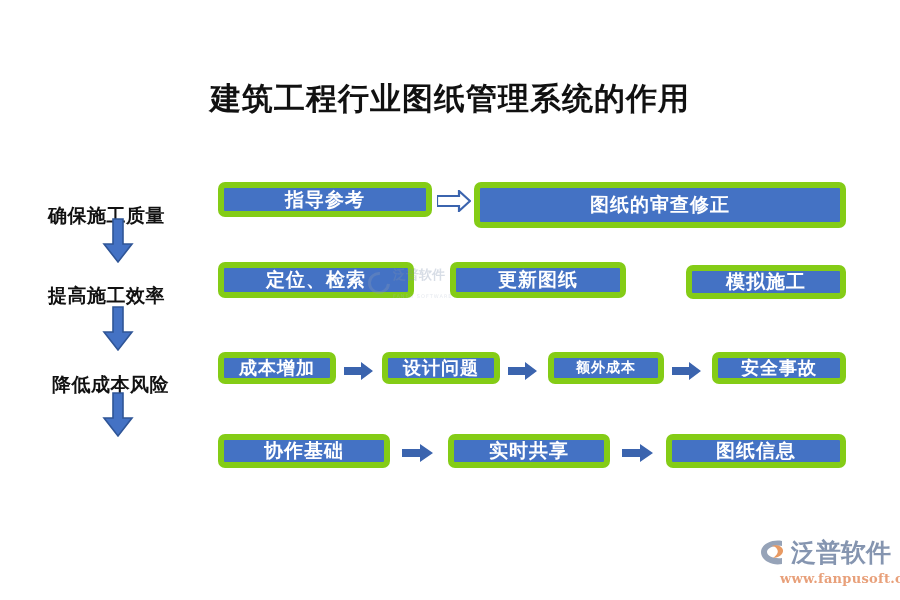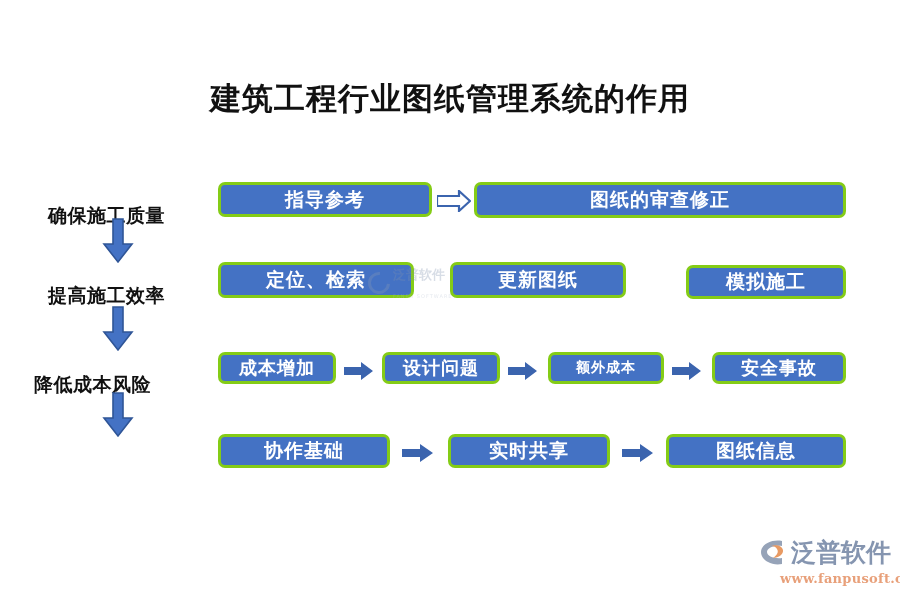--- a/index.html
+++ b/index.html
@@ -48,21 +48,21 @@
     position: absolute;
     width: 32px;
     height: 46px;
   }
   .down-arrow svg { display: block; width: 100%; height: 100%; }
 
   
   .box {
     position: absolute;
     background: #4472C4;
-    border: 3px solid #84cc16;
+    border: 6px solid #84cc16;
     border-radius: 7px;
     color: #ffffff;
     font-family: "DejaVu Serif", "Liberation Serif", serif;
     font-weight: bold;
     display: flex;
     align-items: center;
     justify-content: center;
     box-sizing: border-box;
     letter-spacing: 1px;
     white-space: nowrap;
@@ -151,21 +151,21 @@
 </style>
 </head>
 <body>
 
 <div id="page">
 
   <div id="title">建筑工程行业图纸管理系统的作用</div>
 
   <div class="stage-label" style="left:48px; top:184px;">确保施工质量</div>
   <div class="stage-label" style="left:48px; top:264px;">提高施工效率</div>
-  <div class="stage-label" style="left:34px; top:353px;">降低成本风险</div>
+  <div class="stage-label" style="left:52px; top:353px;">降低成本风险</div>
 
   <div class="down-arrow" style="left:102px; top:218px;">
     <svg viewBox="0 0 32 46" xmlns="http://www.w3.org/2000/svg">
       <polygon points="11,1 21,1 21,26 30,26 16,44 2,26 11,26" fill="#4472C4" stroke="#2F5597" stroke-width="1.6"></polygon>
     </svg>
   </div>
   <div class="down-arrow" style="left:102px; top:306px;">
     <svg viewBox="0 0 32 46" xmlns="http://www.w3.org/2000/svg">
       <polygon points="11,1 21,1 21,26 30,26 16,44 2,26 11,26" fill="#4472C4" stroke="#2F5597" stroke-width="1.6"></polygon>
     </svg>
@@ -175,21 +175,21 @@
       <polygon points="11,1 21,1 21,26 30,26 16,44 2,26 11,26" fill="#4472C4" stroke="#2F5597" stroke-width="1.6"></polygon>
     </svg>
   </div>
 
   <div class="box" style="left:218px; top:182px; width:214px; height:35px; font-size:19px;">指导参考</div>
   <div class="r-arrow" style="left:437px; top:190px; width:34px;">
     <svg viewBox="0 0 34 22" xmlns="http://www.w3.org/2000/svg">
       <polygon points="0,6 22,6 22,1 33,11 22,21 22,16 0,16" fill="none" stroke="#3B64AE" stroke-width="2.2"></polygon>
     </svg>
   </div>
-  <div class="box" style="left:474px; top:182px; width:372px; height:36px; font-size:19px;">图纸的审查修正</div>
+  <div class="box" style="left:474px; top:182px; width:372px; height:46px; font-size:19px;">图纸的审查修正</div>
 
   <div class="box" style="left:218px; top:262px; width:196px; height:36px; font-size:19px;">定位、检索</div>
   <div class="box" style="left:450px; top:262px; width:176px; height:36px; font-size:19px;">更新图纸</div>
   <div class="box" style="left:686px; top:265px; width:160px; height:34px; font-size:19px;">模拟施工</div>
 
   <div id="watermark">
     <span class="wm-mark"></span>
     <span>
       <span class="wm-txt">泛普软件</span><br>
       <span class="wm-sub">FANPU SOFTWARE</span>

